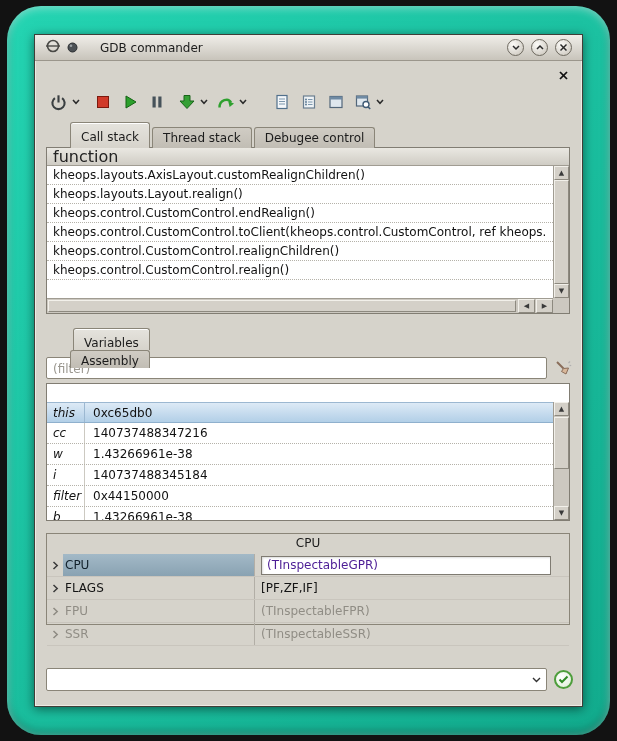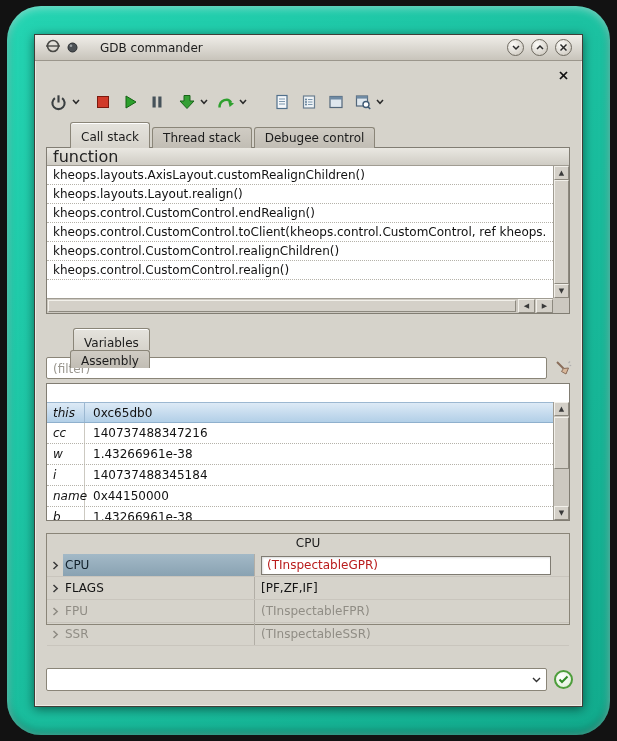--- a/index.html
+++ b/index.html
@@ -83,21 +83,21 @@
   .cpu-title { height:18px; line-height:18px; text-align:center; font-size:12px; color:#1c1c1c; }
   .cpu-rows { position:absolute; left:0; top:20px; right:0; }
   .cpu-row { height:23px; display:flex; align-items:stretch; font-size:12px; color:#141414;
              border-bottom:1px solid #c9c5bd; }
   .cpu-exp { width:16px; display:flex; align-items:center; justify-content:center; }
   .cpu-name { width:192px; display:flex; align-items:center; padding-left:2px; border-right:1px solid #b2aea6; }
   .cpu-val { flex:1; display:flex; align-items:center; padding-left:6px; }
   .cpu-row.selected .cpu-name { background:linear-gradient(#a3b9c7,#89a2b2); color:#13222c; }
   .cpu-row.disabled { color:#908d85; }
   .cpu-valbox { height:19px; flex:1; margin:0 18px 0 0; background:#fff; border:1px solid #7f7b72;
-                display:flex; align-items:center; padding:0 5px; font-size:12px; color:#b91c1c;
+                display:flex; align-items:center; padding:0 5px; font-size:12px; color:#4c1d95;
                 box-shadow:inset 1px 1px 2px rgba(0,0,0,.14); }
 
   
   .combo { position:absolute; left:11px; top:633px; width:501px; height:23px; background:#fff;
            border:1px solid #8a8578; border-radius:2px; display:flex; }
   .combo input { flex:1; border:none; outline:none; background:transparent; padding:0 6px;
                  font:12px "DejaVu Sans","Liberation Sans",sans-serif; }
   .combo-btn { width:20px; display:flex; align-items:center; justify-content:center; }
   .ok-btn { position:absolute; left:519px; top:635px; width:19px; height:19px; border-radius:50%;
             background:radial-gradient(circle at 35% 30%, #ffffff, #ddeed6);
@@ -301,21 +301,21 @@
         </div>
         <div class="var-row">
           <span class="var-name">w</span>
           <span class="var-value">1.43266961e-38</span>
         </div>
         <div class="var-row">
           <span class="var-name">i</span>
           <span class="var-value">140737488345184</span>
         </div>
         <div class="var-row">
-          <span class="var-name">name</span>
+          <span class="var-name">filter</span>
           <span class="var-value">0x44150000</span>
         </div>
         <div class="var-row">
           <span class="var-name">b</span>
           <span class="var-value">1.43266961e-38</span>
         </div>
       </div>
       <div class="vscroll" style="top:18px; bottom:0;">
         <span class="sb-btn" style="left:0; top:0; right:0; height:14px;">▲</span>
         <span class="sb-thumb" style="left:0; right:0; top:15px; height:52px;"></span>

